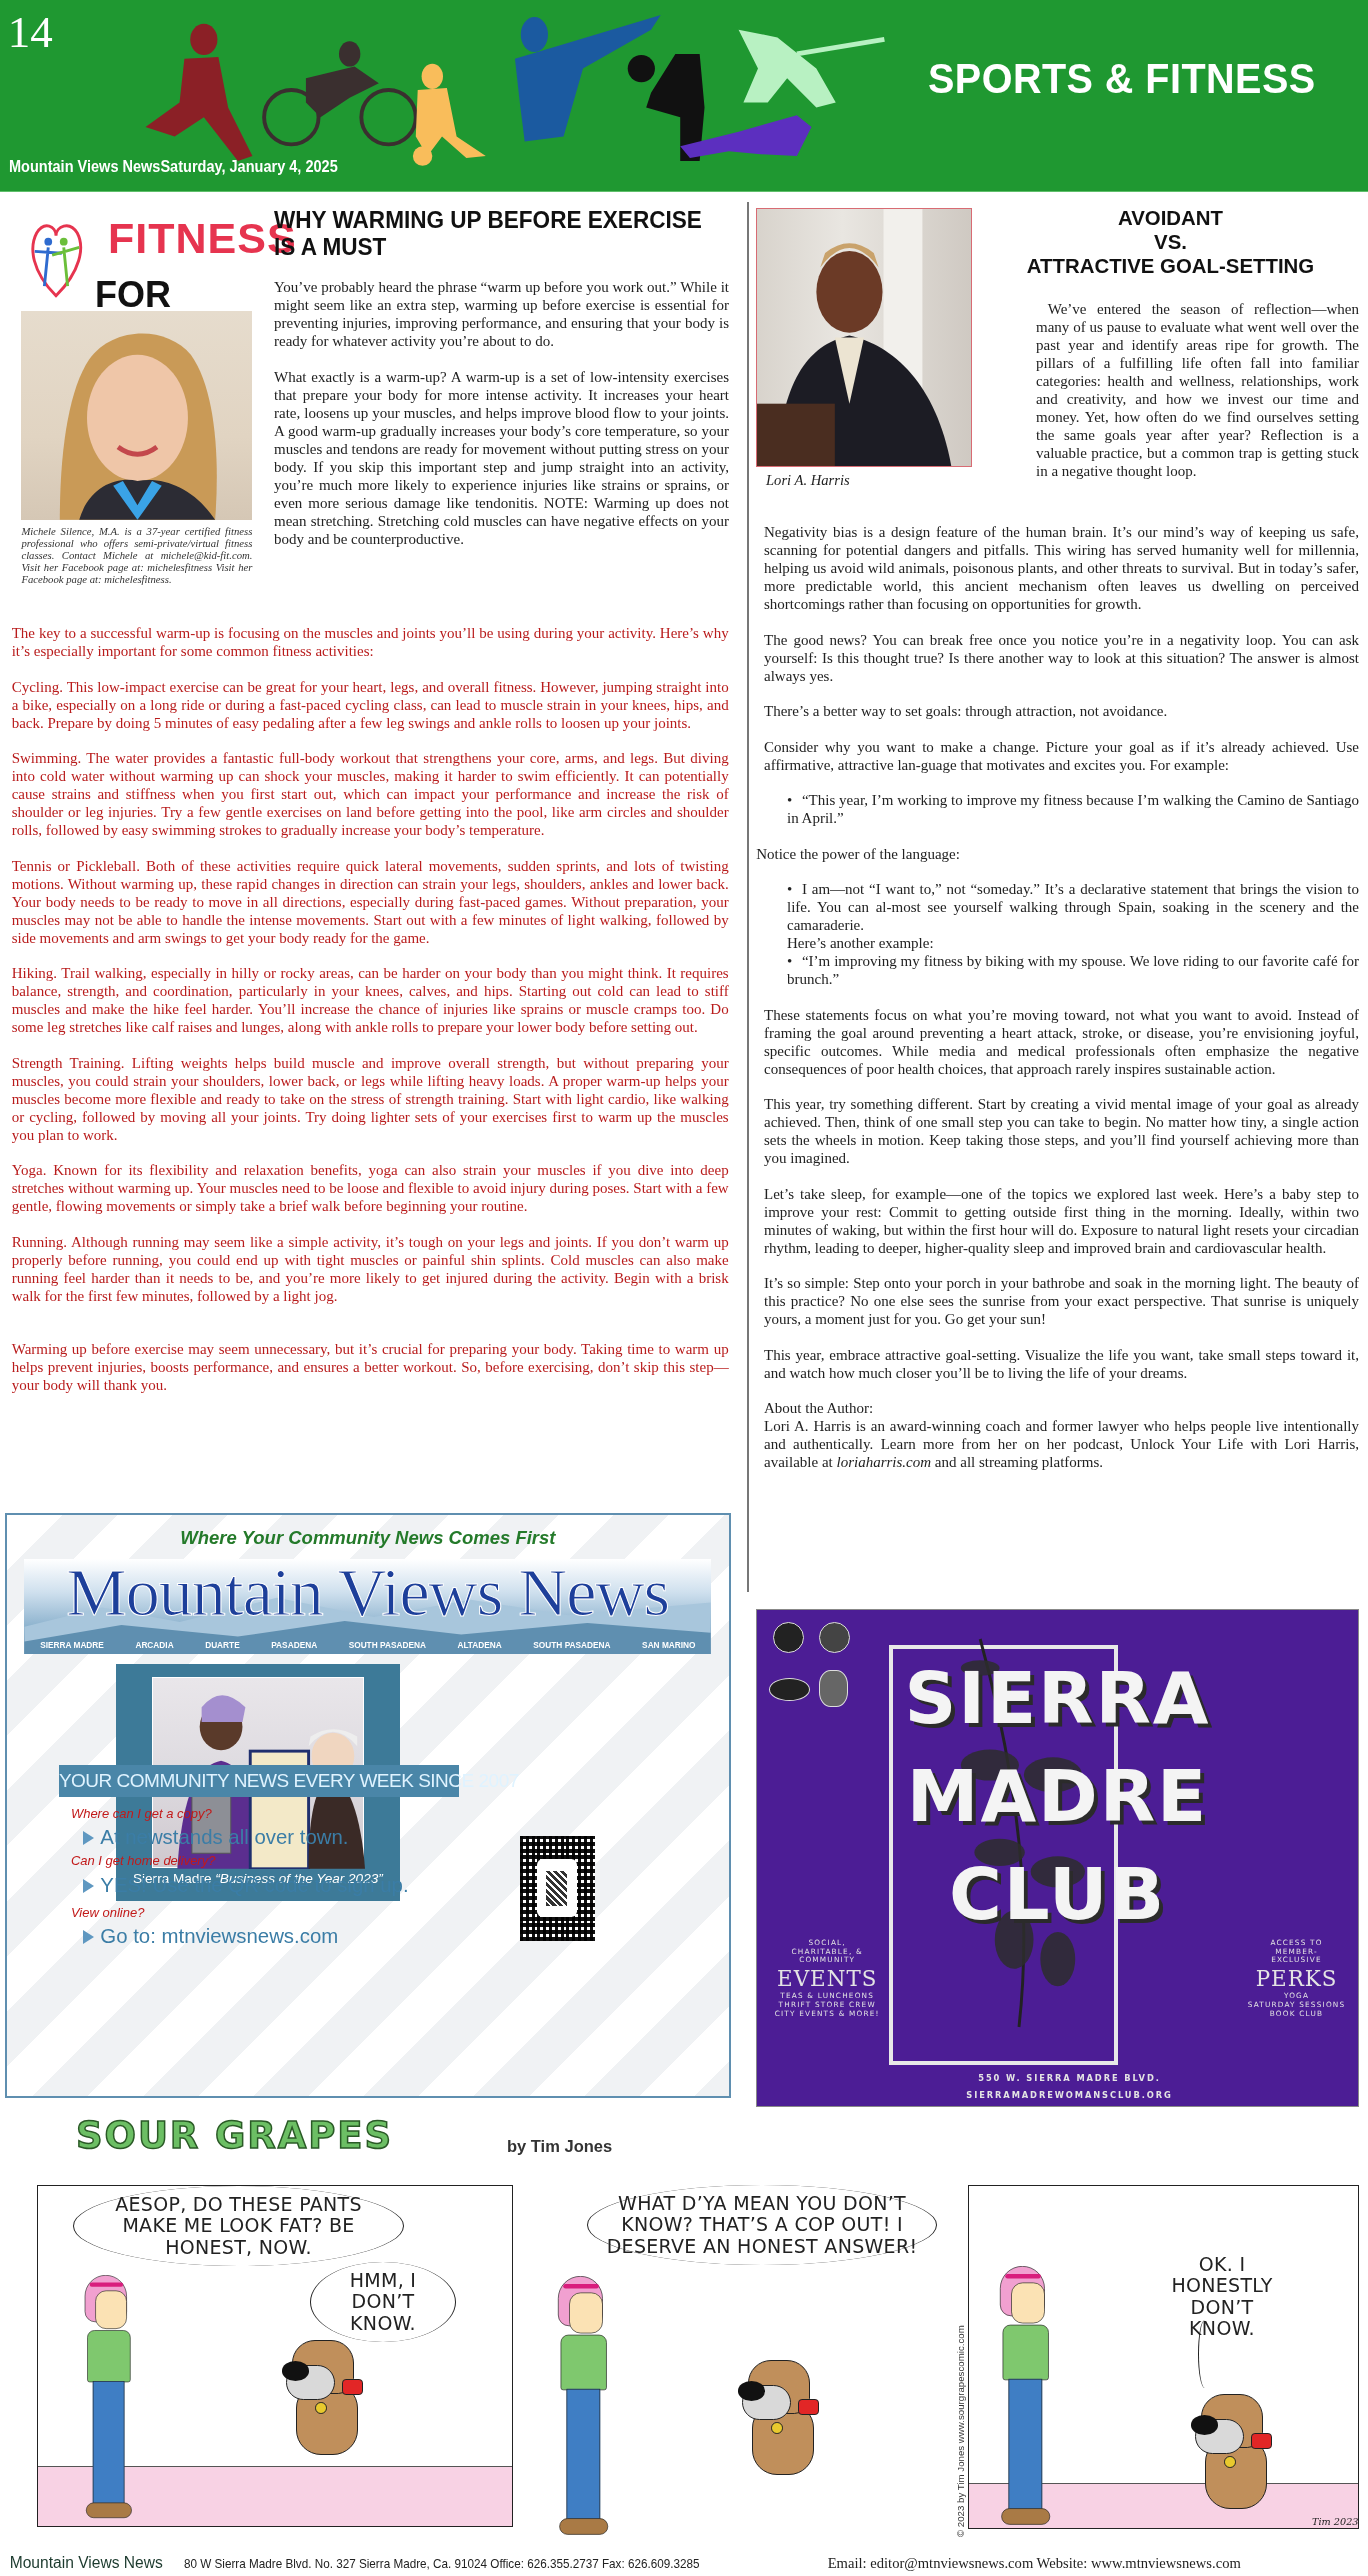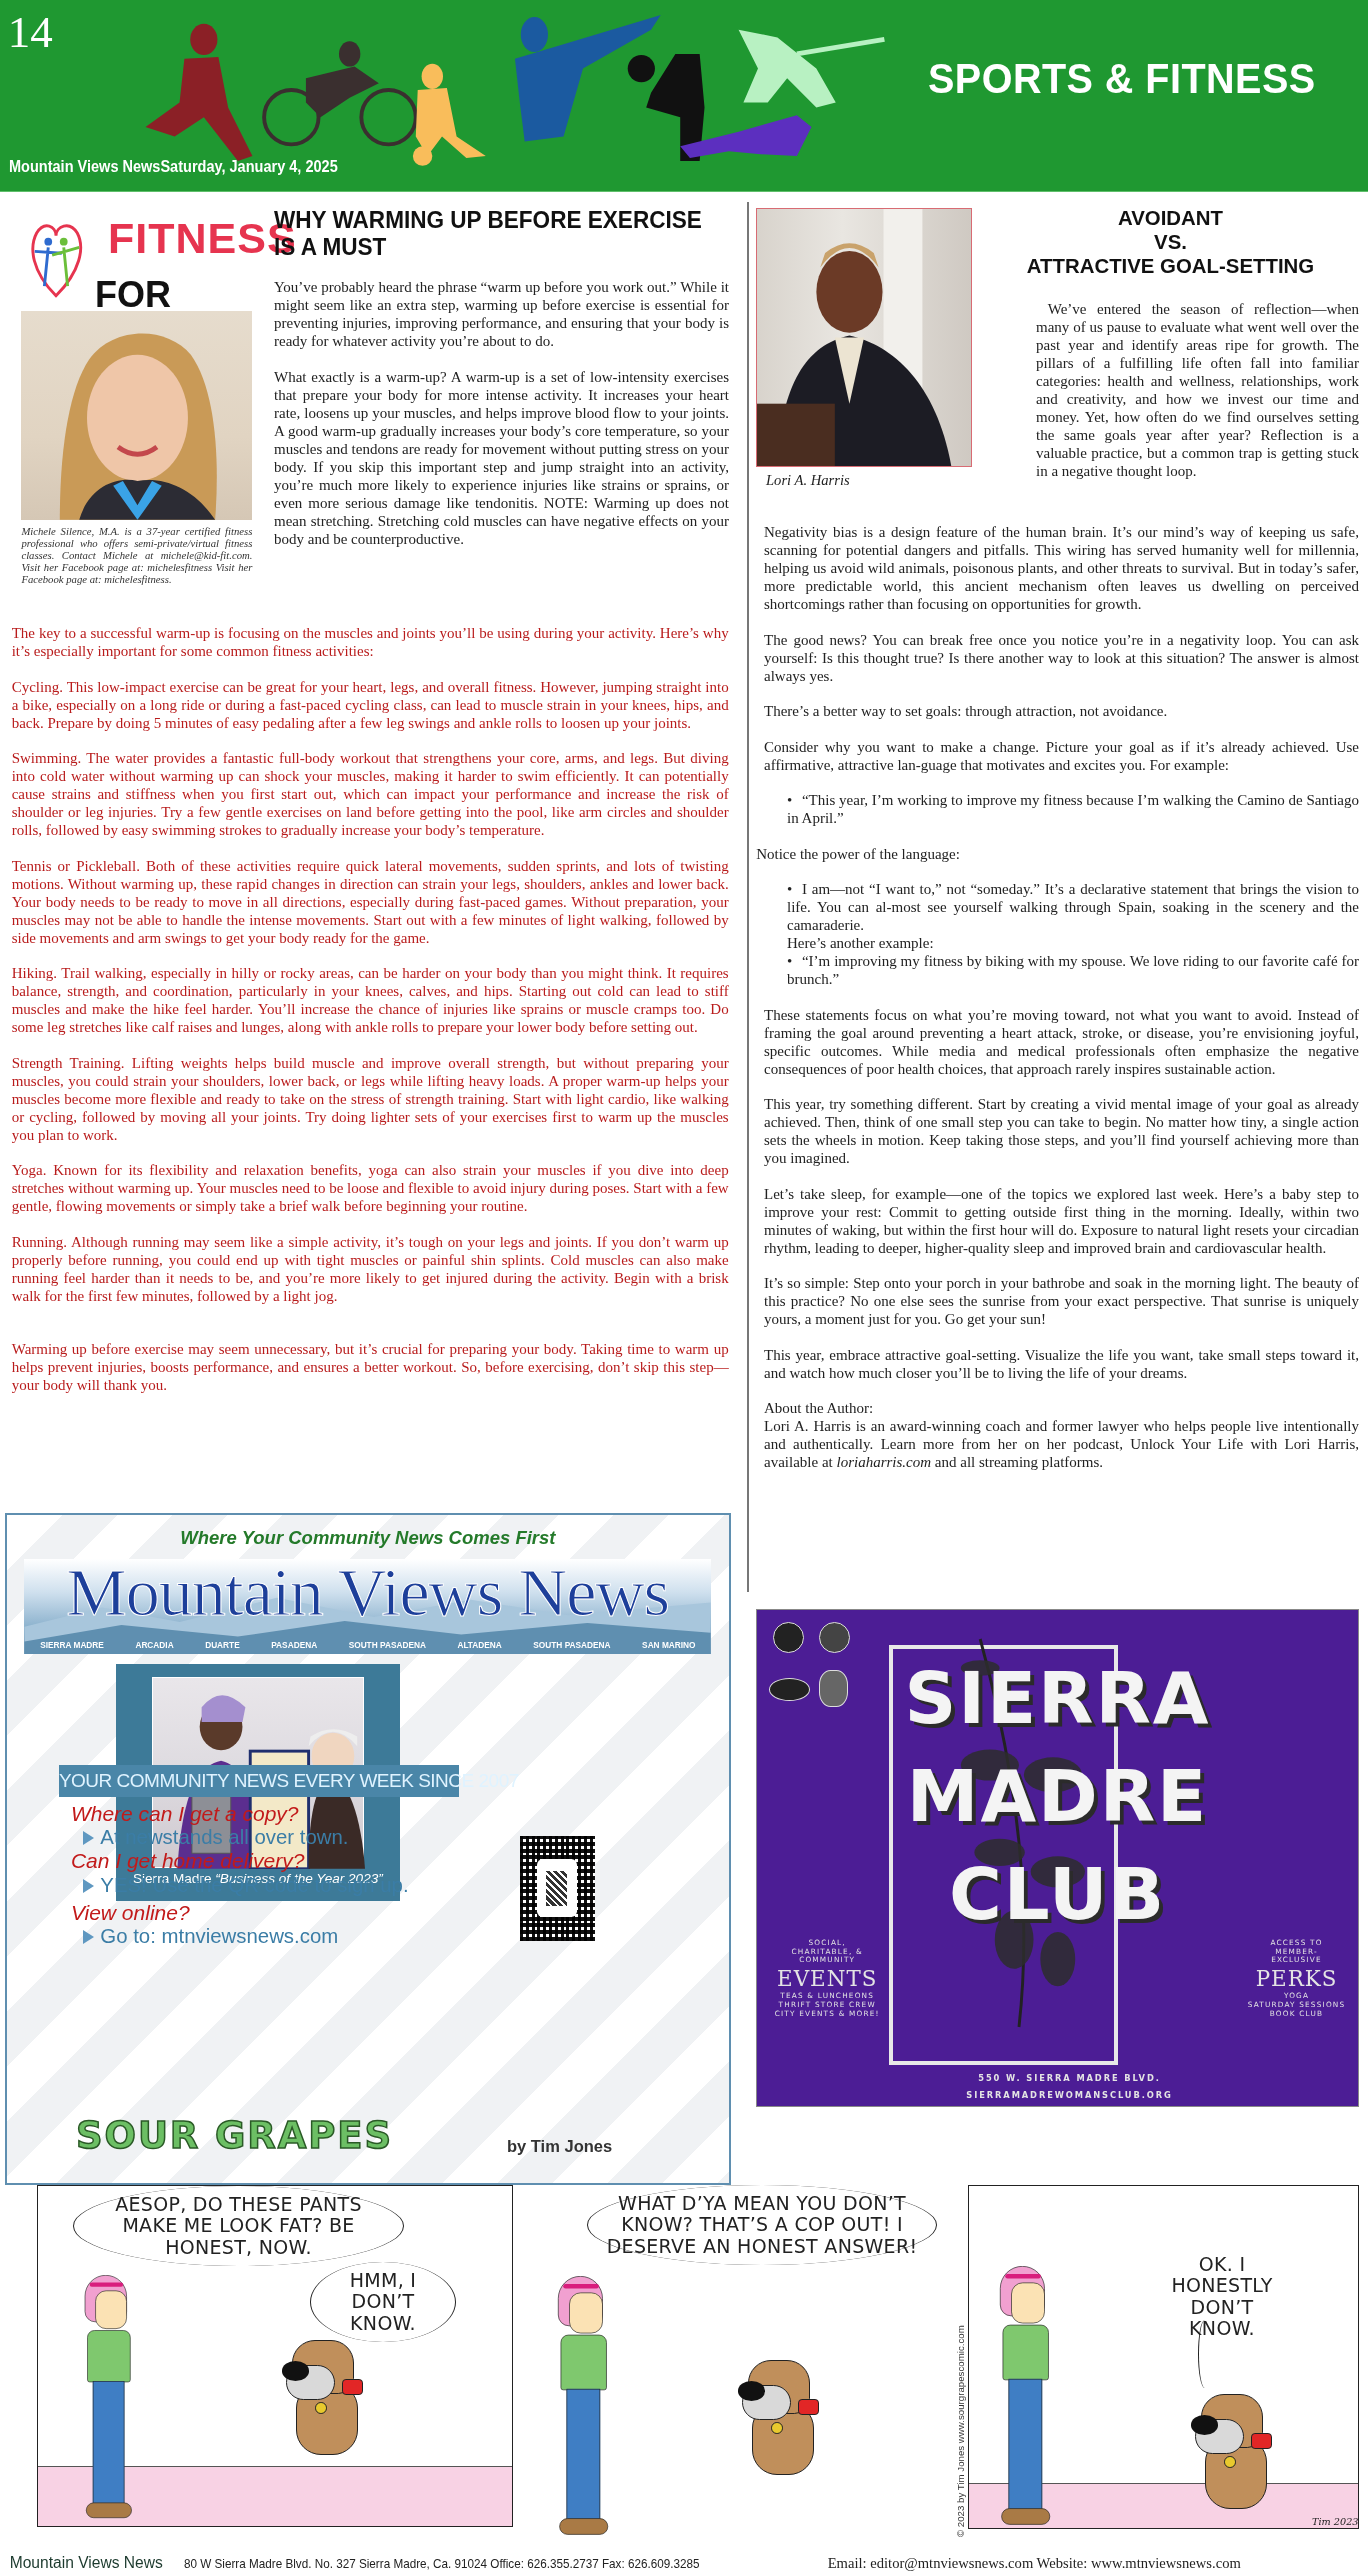--- a/index.html
+++ b/index.html
@@ -36,32 +36,32 @@
   .article2-title { position: absolute; left: 982px; top: 206px; width: 377px; text-align: center; font-family: "Liberation Sans", sans-serif; font-weight: bold; font-size: 20.4px; line-height: 24px; color: #111; }
   .a2-intro { position: absolute; left: 1036px; top: 300px; width: 323px; font-size: 15px; line-height: 18px; text-align: justify; text-indent: 11.7px; color: #222; }
   .a2-body { position: absolute; left: 764px; top: 523px; width: 595px; font-size: 15px; line-height: 18px; text-align: justify; color: #222; }
   .a2-body p { margin-bottom: 17.5px; }
   .a2-body p.outdent { margin-left: -7.8px; }
   .a2-body .bullet { margin-left: 23px; padding-left: 0; }
   .a2-body .bullet .dot { margin-right: 9.7px; }
   .a2-body .list-block { margin-bottom: 17.5px; }
 
   
-  .mvn-ad { position: absolute; left: 4.9px; top: 1513px; width: 726px; height: 672px; border: 2.9px solid #5f8fb0; background: repeating-linear-gradient(135deg,#ffffff 0px,#ffffff 39px,#f0f2f4 39px,#f0f2f4 78px); }
+  .mvn-ad { position: absolute; left: 4.9px; top: 1513px; width: 726px; height: 585px; border: 2.9px solid #5f8fb0; background: repeating-linear-gradient(135deg,#ffffff 0px,#ffffff 39px,#f0f2f4 39px,#f0f2f4 78px); }
   .mvn-tagline { position: absolute; left: 0; top: 11.7px; width: 100%; text-align: center; font-family: "Liberation Sans", sans-serif; font-style: italic; font-weight: bold; font-size: 18.5px; color: #247a2a; }
   .mvn-banner { position: absolute; left: 17.5px; top: 44px; width: 687px; height: 95px; background: linear-gradient(180deg,#ffffff 0%,#cfe0ee 35%,#8fb4cf 70%,#3f7393 100%); overflow: hidden; }
   .mvn-logo { position: absolute; left: 7.8px; top: -5.8px; width: 671px; text-align: center; font-family: "Liberation Serif", serif; font-size: 68px; color: #1d3f9a; -webkit-text-stroke: 1px #fff; letter-spacing: -1px; white-space: nowrap; }
   .mvn-cities { position: absolute; left: 0; bottom: 3.9px; width: 100%; display: flex; justify-content: space-around; font-family: "Liberation Sans", sans-serif; font-weight: bold; font-size: 8.3px; color: #fff; }
   .mvn-photo-frame { position: absolute; left: 109px; top: 149px; width: 284px; height: 237px; background: #3d7a98; }
   .mvn-photo { position: absolute; left: 36px; top: 12.6px; width: 212px; height: 191px; background: linear-gradient(180deg,#e9e6ea 0%,#dedbe0 50%,#cfc9cf 100%); border: 1px solid #fff; }
   .mvn-photo-caption { position: absolute; left: 0; top: 207px; width: 100%; text-align: center; font-family: "Liberation Sans", sans-serif; font-size: 13.6px; color: #fff; }
   .mvn-photo-caption i { font-style: italic; }
   .mvn-since { position: absolute; left: 52px; top: 250px; width: 400px; height: 32px; background: #4a86a8; color: #dff3ff; font-family: "Liberation Sans", sans-serif; font-size: 19px; text-align: right; line-height: 32px; white-space: nowrap; letter-spacing: -0.5px; }
   .mvn-faq { position: absolute; left: 64px; top: 288px; font-family: "Liberation Sans", sans-serif; }
-  .mvn-q { font-style: italic; font-size: 21px; color: #c21a1a; line-height: 22.4px; }
+  .mvn-q { font-style: italic; font-size: 13px; color: #c21a1a; line-height: 22.4px; }
   .mvn-a { font-size: 20.4px; color: #3b7da6; line-height: 25px; padding-left: 12.6px; }
   .mvn-a .tri { display: inline-block; width: 0; height: 0; border-top: 7.8px solid transparent; border-bottom: 7.8px solid transparent; border-left: 11.7px solid #5f98c1; margin-right: 5.8px; vertical-align: -1px; }
   .qr { position: absolute; left: 513px; top: 321px; width: 75px; height: 105px; background:
       repeating-linear-gradient(90deg,#111 0 2.9px,#fff 2.9px 5.8px),
       repeating-linear-gradient(0deg,#111 0 3.9px,#fff 3.9px 6.8px); background-blend-mode: multiply; }
   .qr .center { position: absolute; left: 17.5px; top: 23px; width: 40px; height: 58px; background: #fff; border-radius: 5.8px; }
   .qr .center::after { content: ""; position: absolute; left: 8.7px; top: 11.7px; width: 21.4px; height: 35px; background: repeating-linear-gradient(45deg,#333 0 2.9px,#fff 2.9px 4.9px); }
 
   
   .smwc-ad { position: absolute; left: 756px; top: 1609px; width: 603px; height: 498px; background: #4c1d95; border: 1px solid #888; overflow: hidden; }

